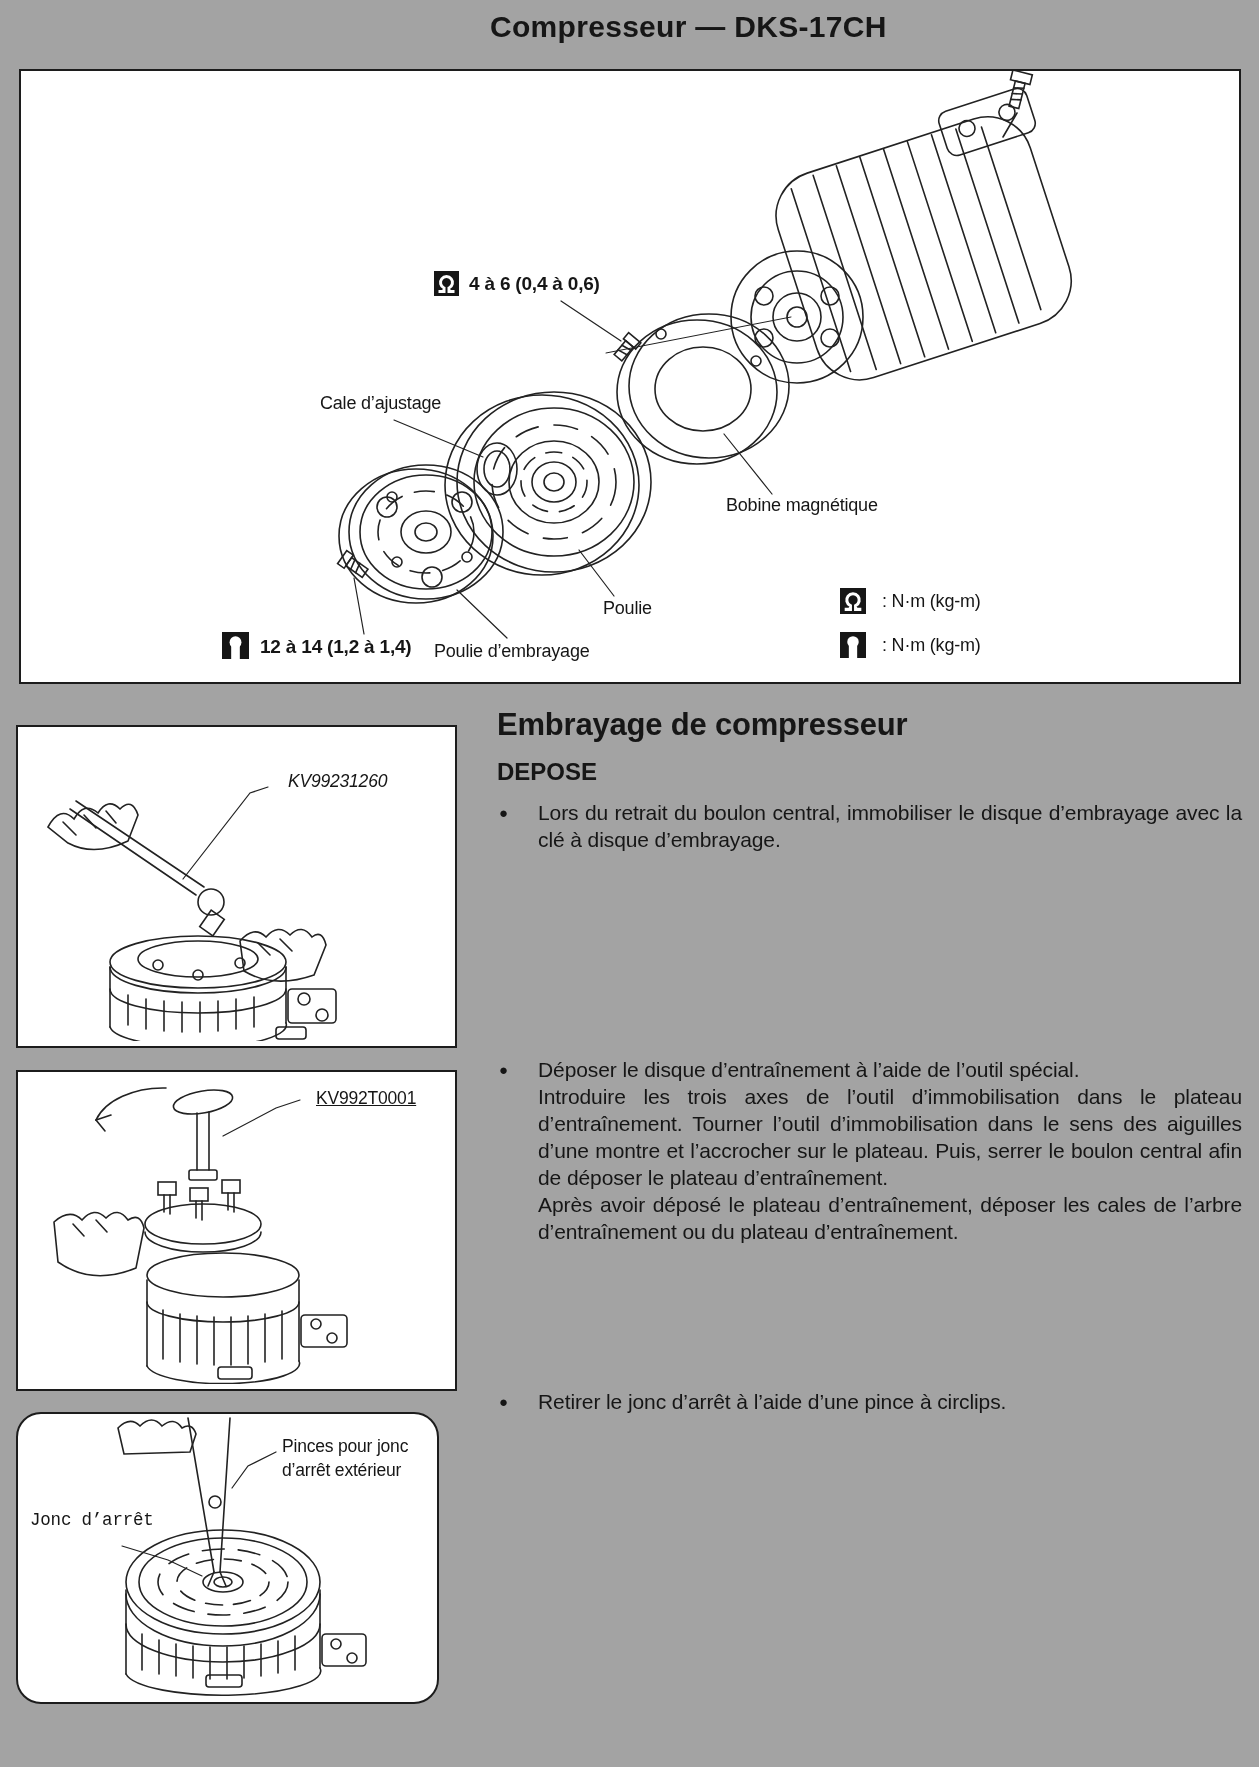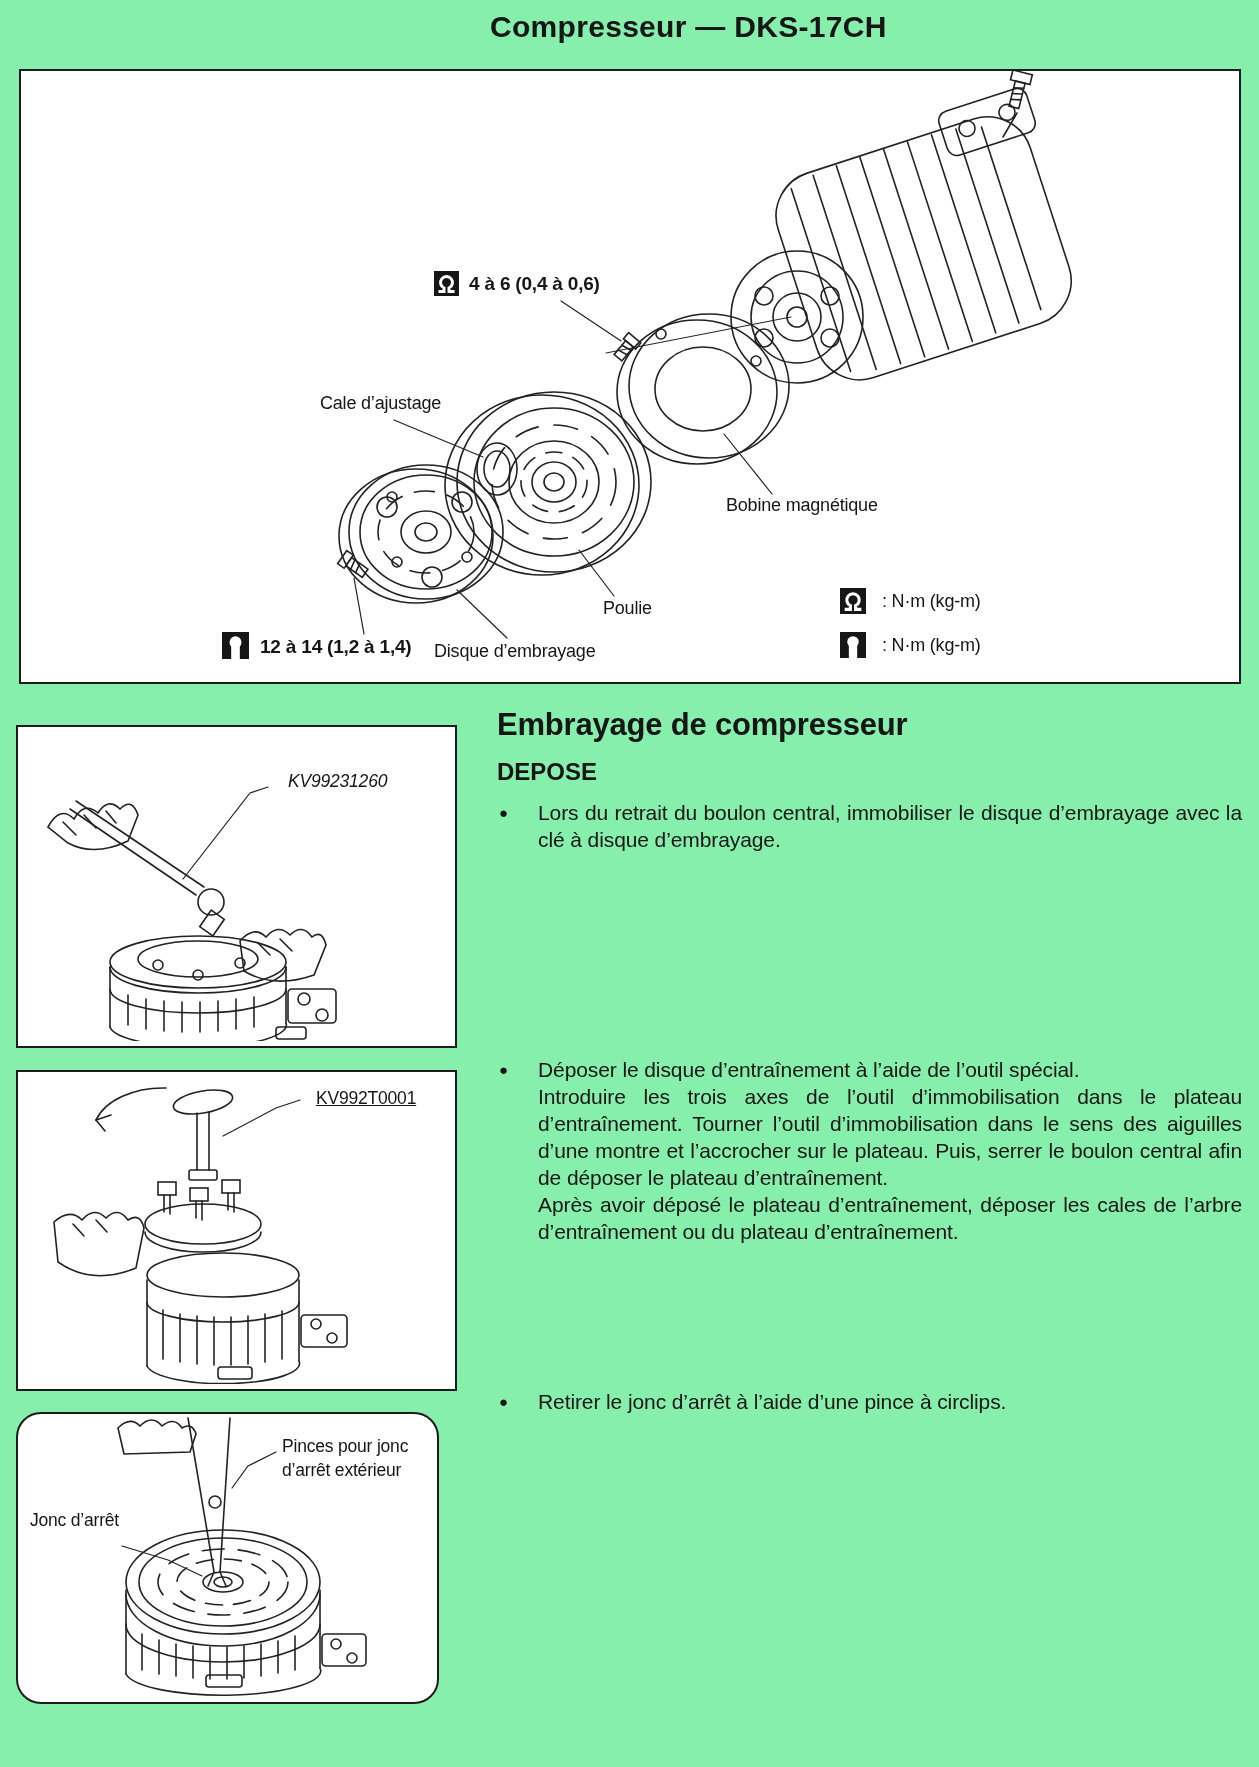--- a/index.html
+++ b/index.html
@@ -1,17 +1,17 @@
 <!DOCTYPE html>
 <html><head>
 <meta charset="utf-8">
 <style>
   html,body{margin:0;padding:0;background:#e8e8e8;}
   .page{
-    position:relative;width:1259px;height:1767px;background:#86efac;
+    position:relative;width:1259px;height:1767px;background:#a3a3a3;
     font-family:"Liberation Sans","DejaVu Sans",sans-serif;color:#161616;
     overflow:hidden;margin:0 auto;
   }
   .abs{position:absolute;}
   .title{left:490px;top:10px;font-size:30px;font-weight:bold;letter-spacing:.3px;}
   .box{position:absolute;border:2.5px solid #1c1c1c;background:#fff;}
   .diagram-box{left:19px;top:69px;width:1218px;height:611px;}
   .fig1-box{left:16px;top:725px;width:437px;height:319px;font-style:italic;}
   .fig2-box{left:16px;top:1070px;width:437px;height:317px;}
   .fig3-box{left:16px;top:1412px;width:419px;height:288px;border-radius:25px;}
@@ -143,21 +143,21 @@
 
     <svg class="icon-abs" style="left:413px;top:200px;" width="25" height="25" viewBox="0 0 25 25">
       <rect x="0" y="0" width="25" height="25" fill="#161616"></rect>
       <path d="M4.5 20.5 h5.5 v-3.5 a6 6 0 1 1 5 0 v3.5 h5.5" stroke="#fff" stroke-width="3" fill="none"></path>
     </svg>
     <div class="dlabel torq" style="left:448px;top:202px;">4 à 6 (0,4 à 0,6)</div>
 
     <div class="dlabel" style="left:299px;top:322px;">Cale d’ajustage</div>
     <div class="dlabel" style="left:705px;top:424px;">Bobine magnétique</div>
     <div class="dlabel" style="left:582px;top:527px;">Poulie</div>
-    <div class="dlabel" style="left:413px;top:570px;">Disque d’embrayage</div>
+    <div class="dlabel" style="left:413px;top:570px;">Poulie d’embrayage</div>
 
     <svg class="icon-abs" style="left:201px;top:561px;" width="27" height="27" viewBox="0 0 25 25">
       <rect x="0" y="0" width="25" height="25" fill="#161616"></rect>
       <circle cx="12.5" cy="9.5" r="5.5" fill="#fff"></circle>
       <rect x="8.5" y="13" width="8" height="12" fill="#fff"></rect>
     </svg>
     <div class="dlabel torq" style="left:239px;top:565px;">12 à 14 (1,2 à 1,4)</div>
 
     <div class="legend-row" style="left:819px;top:517px;">
       <svg width="26" height="26" viewBox="0 0 25 25">
@@ -331,16 +331,16 @@
         <line x1="260" y1="227" x2="260" y2="259"></line>
       <line x1="277" y1="222" x2="277" y2="256"></line>
       <path d="M108 260 A 97 24 0 0 0 302 254"></path>
       <rect x="304" y="220" width="44" height="32" rx="4"></rect>
       <circle cx="318" cy="230" r="5"></circle>
         <circle cx="334" cy="244" r="5"></circle>
       <rect x="188" y="261" width="36" height="12" rx="3"></rect>
     </svg>
     <div class="flabel" style="left:264px;top:22px;">Pinces pour jonc</div>
     <div class="flabel" style="left:264px;top:46px;">d’arrêt extérieur</div>
-    <div class="flabel" style="left:12px;top:96px;">Jonc d’arrêt</div>
+    <div class="flabel" style="left:12px;top:96px;font-family:Liberation Mono, monospace;">Jonc d’arrêt</div>
   </div>
 
 </div>
 
 </body></html>

